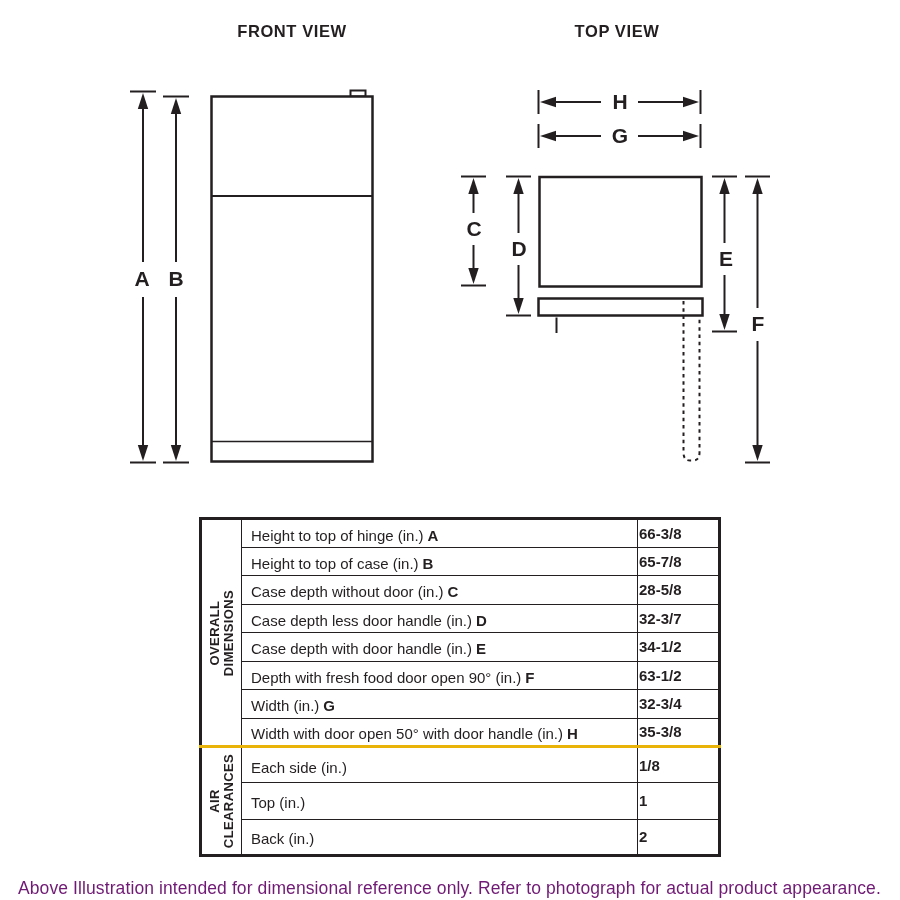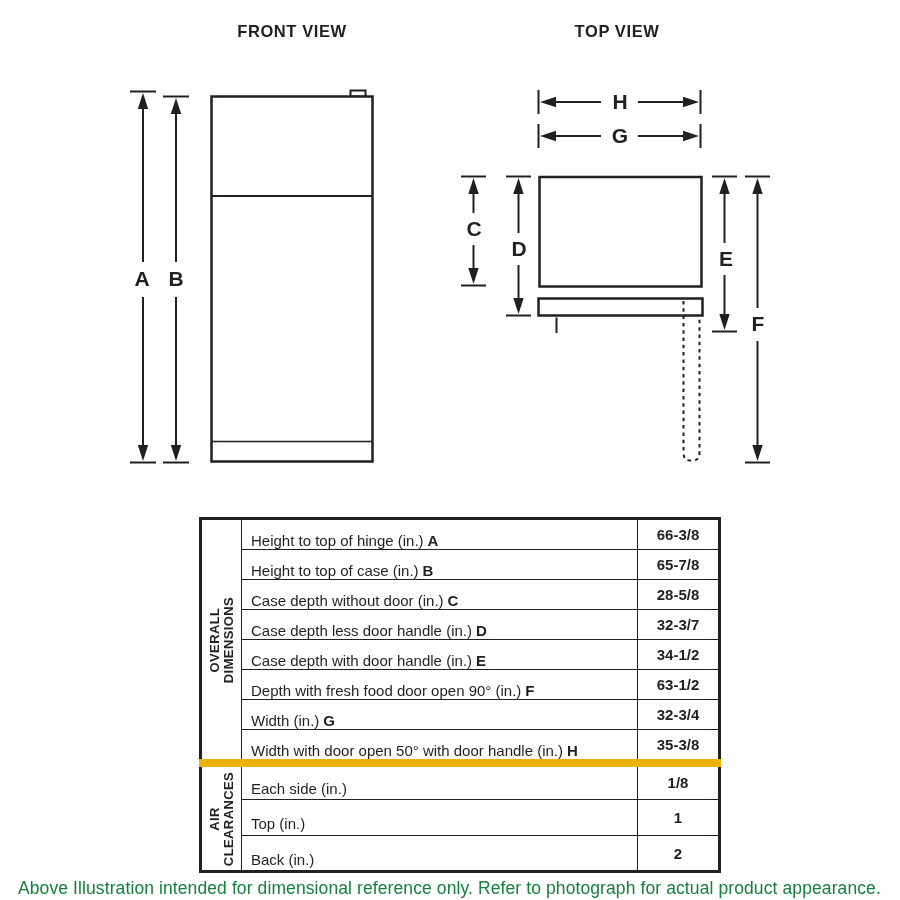--- a/index.html
+++ b/index.html
@@ -22,34 +22,34 @@
     border:1.5px solid #231f20;
     font-size:15px;color:#231f20;overflow:hidden;
   }
   td.vhead{position:relative;width:41px;padding:0;}
   td.vhead .rot{
     position:absolute;top:50%;left:50%;
     transform:translate(-50%,-50%) rotate(-90deg);
     white-space:nowrap;text-align:center;
     font-weight:bold;font-size:13px;line-height:14px;letter-spacing:.4px;
   }
-  td.desc{width:396px;padding:12px 0 0 9px;vertical-align:middle;}
+  td.desc{width:396px;padding:4px 0 0 9px;vertical-align:middle;}
   td.desc .letter{font-weight:bold;margin-left:4px;}
   td.val{
-    width:82px;text-align:center;vertical-align:middle;
+    width:82px;text-align:left;vertical-align:middle;
     font-weight:bold;border-left:2.5px solid #231f20;
   }
   tr.dim-row{height:28.5px;}
   tr.air-row{height:36.3px;}
-  tr.sec-start td{border-top:8px solid #eab308;}
+  tr.sec-start td{border-top:3px solid #eab308;}
 
   
   .footer-note{
     position:absolute;left:18px;top:878px;width:880px;
-    font-size:17.5px;color:#15803d;letter-spacing:.1px;
+    font-size:17.5px;color:#701a75;letter-spacing:.1px;
   }
 </style>
 </head>
 <body>
 
 <svg width="900" height="500" viewBox="0 0 900 500" style="position:absolute;left:0;top:0;">
   <g fill="none" stroke="#231f20" stroke-width="2">
 
     <g>
       <text class="view-title" x="292" y="37" text-anchor="middle" stroke="none">FRONT VIEW</text>

